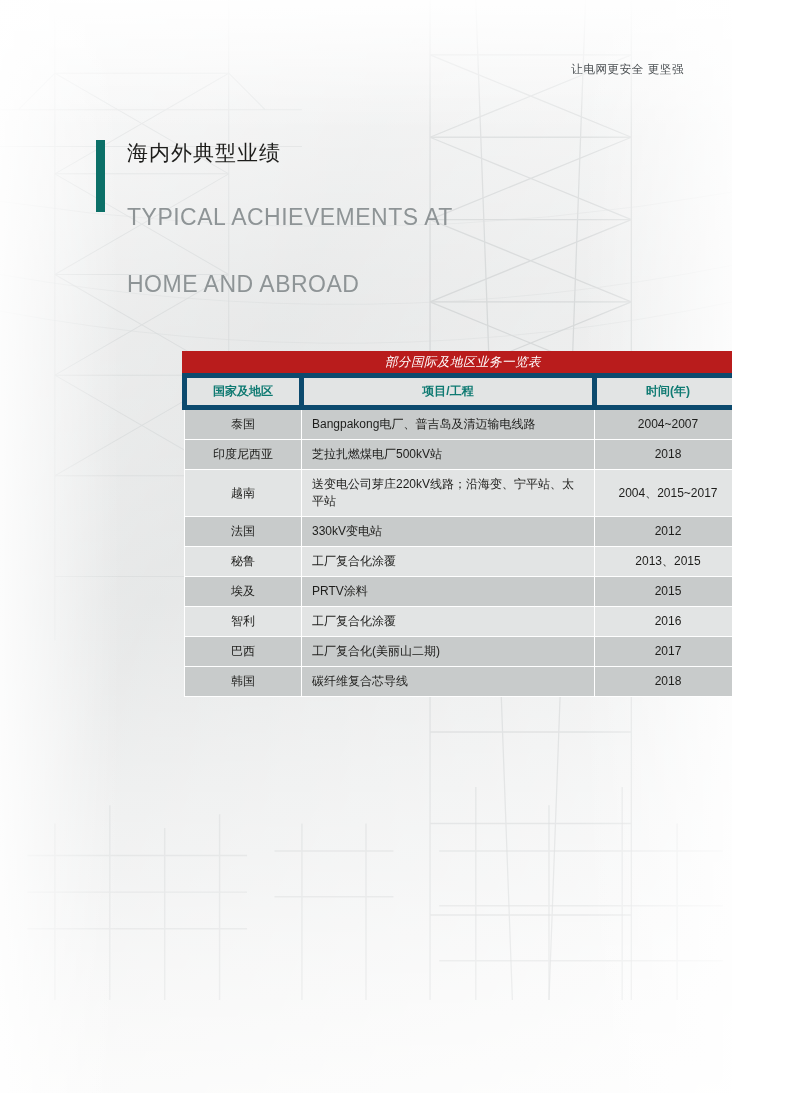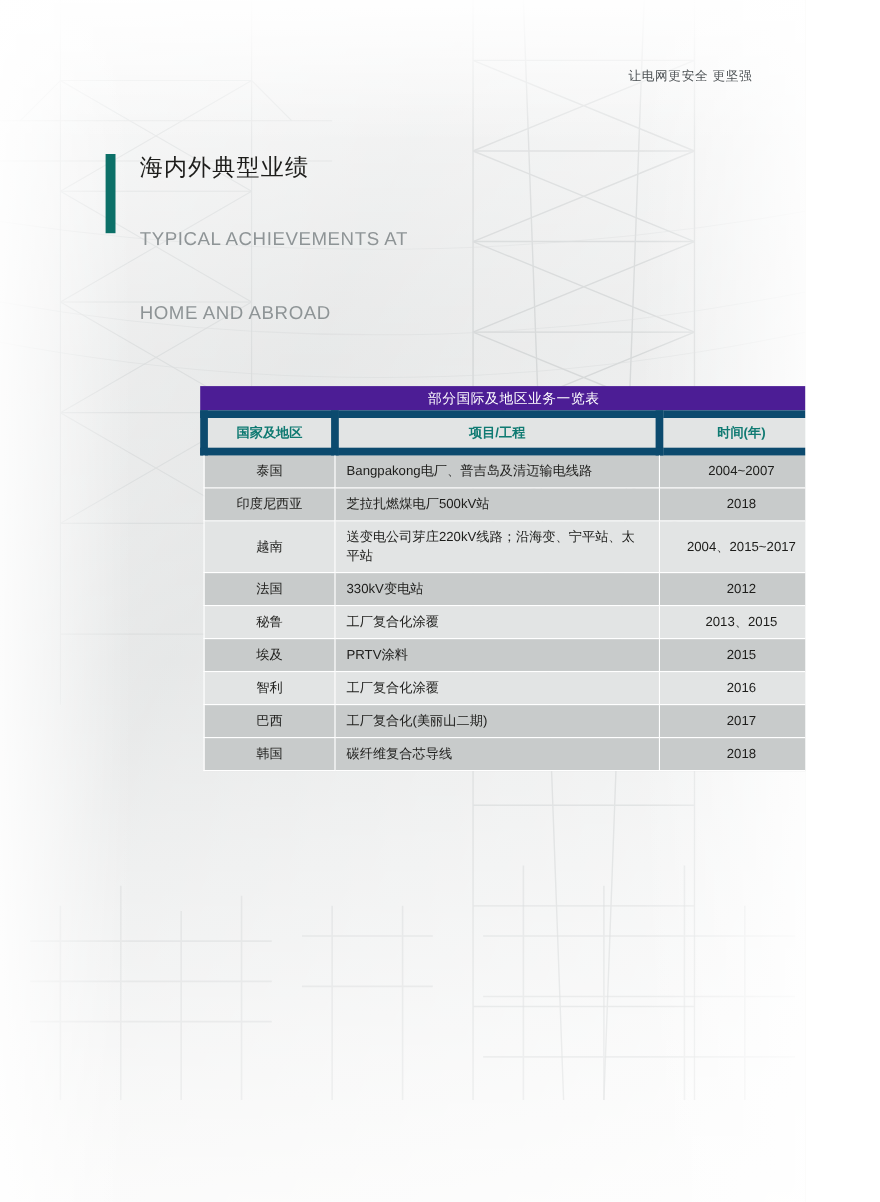--- a/index.html
+++ b/index.html
@@ -86,21 +86,21 @@
   .title-texts { padding-top: 0px; }
   .title-cn {
     font-size: 21px;
     font-weight: normal;
     color: #1d1d1b;
     letter-spacing: 1px;
     line-height: 26px;
     margin-bottom: 20px;
   }
   .title-en {
-    font-size: 17px;
+    font-size: 23px;
     color: #8e9496;
     letter-spacing: 0.5px;
     line-height: 31px;
     font-weight: 400;
     margin-top: 36px;
   }
 
   
   .table-wrap {
     position: absolute;
@@ -110,36 +110,37 @@
   }
   table.data {
     border-collapse: collapse;
     width: 536px;
     table-layout: fixed;
     font-size: 12px;
     color: #1d1d1b;
   }
   table.data caption {
     caption-side: top;
-    background: #4c1d95;
+    background: #b91c1c;
     color: #ffffff;
     font-size: 12.5px;
     letter-spacing: 0.5px;
     height: 22px;
     line-height: 22px;
     text-align: center;
     font-weight: normal;
+    font-style: italic;
   }
   table.data th {
     background: #e2e4e4;
     color: #0f7a72;
     font-weight: bold;
     font-size: 12px;
     height: 25px;
-    border: 7px solid #0c4a6e;
+    border: 5px solid #0c4a6e;
     text-align: center;
     vertical-align: middle;
   }
   table.data td {
     border: 1px solid #ffffff;
     padding: 6px 10px;
     vertical-align: middle;
     line-height: 17px;
   }
   .col-country { width: 110px; text-align: center; }

